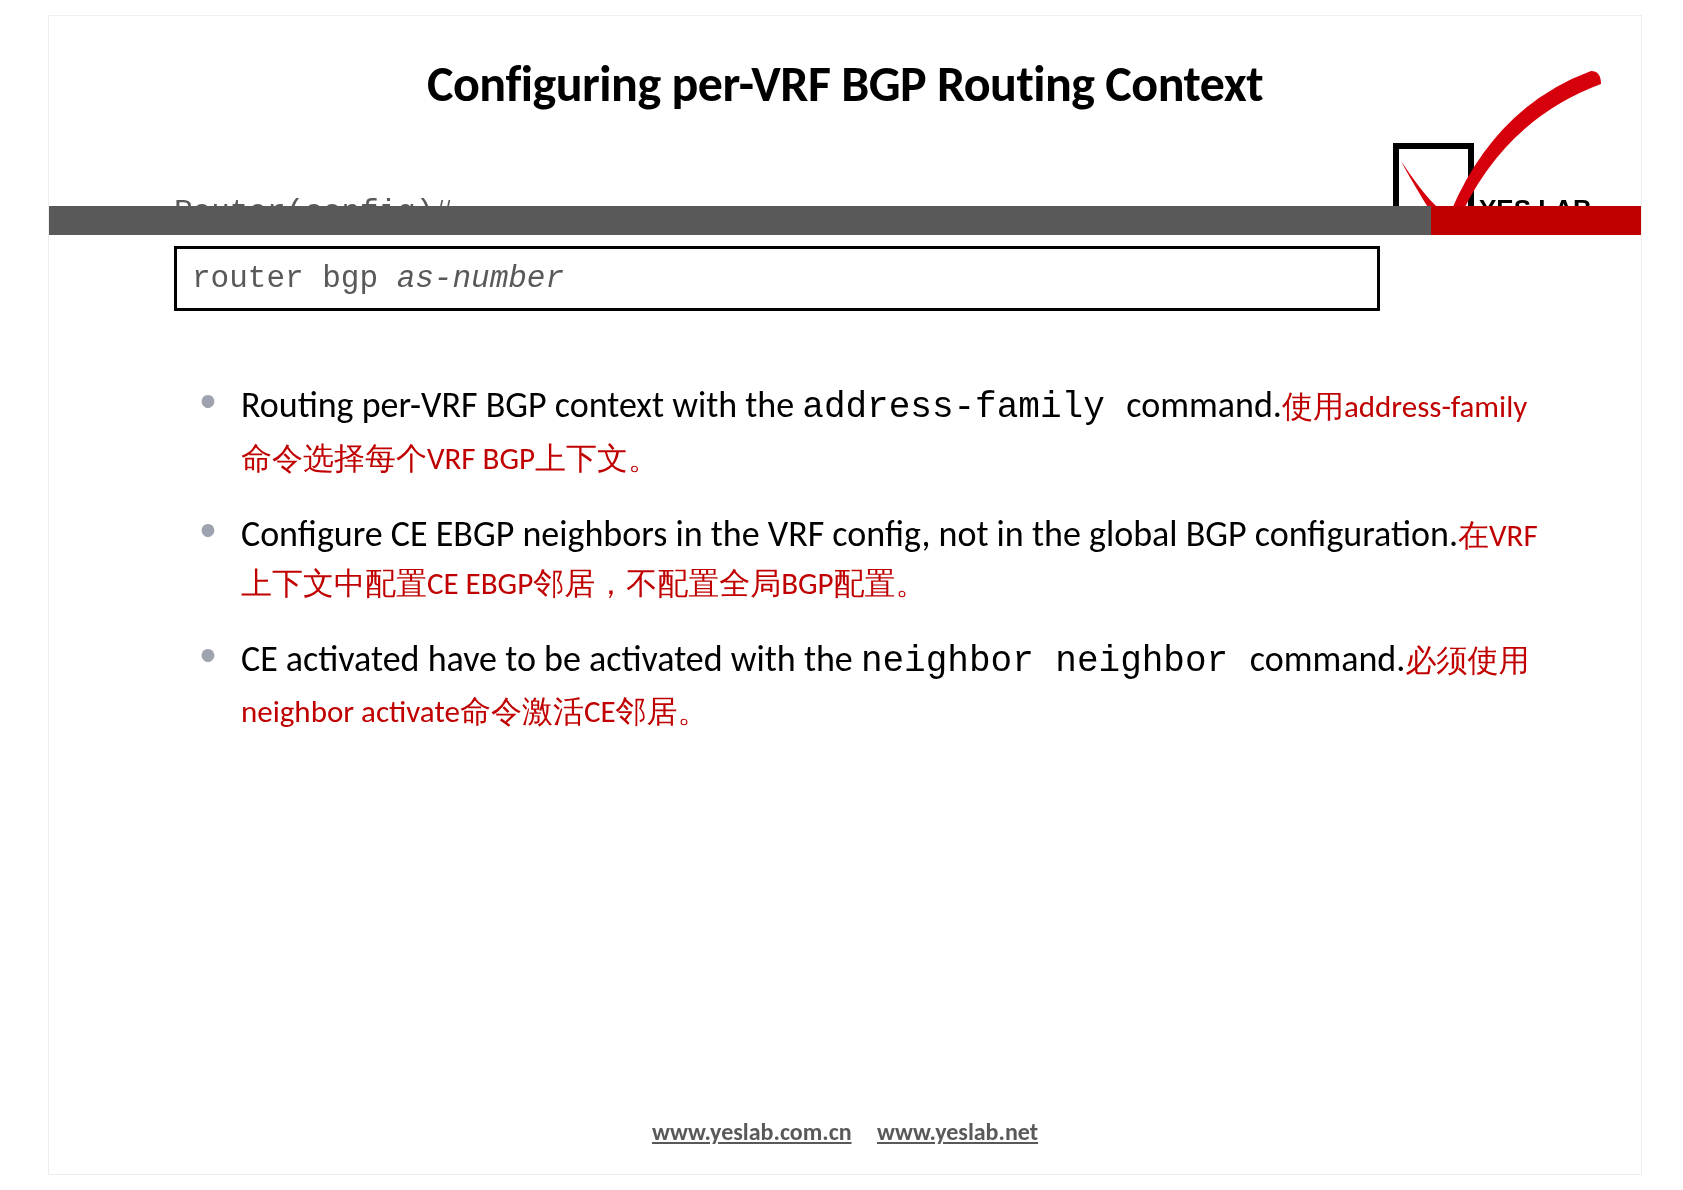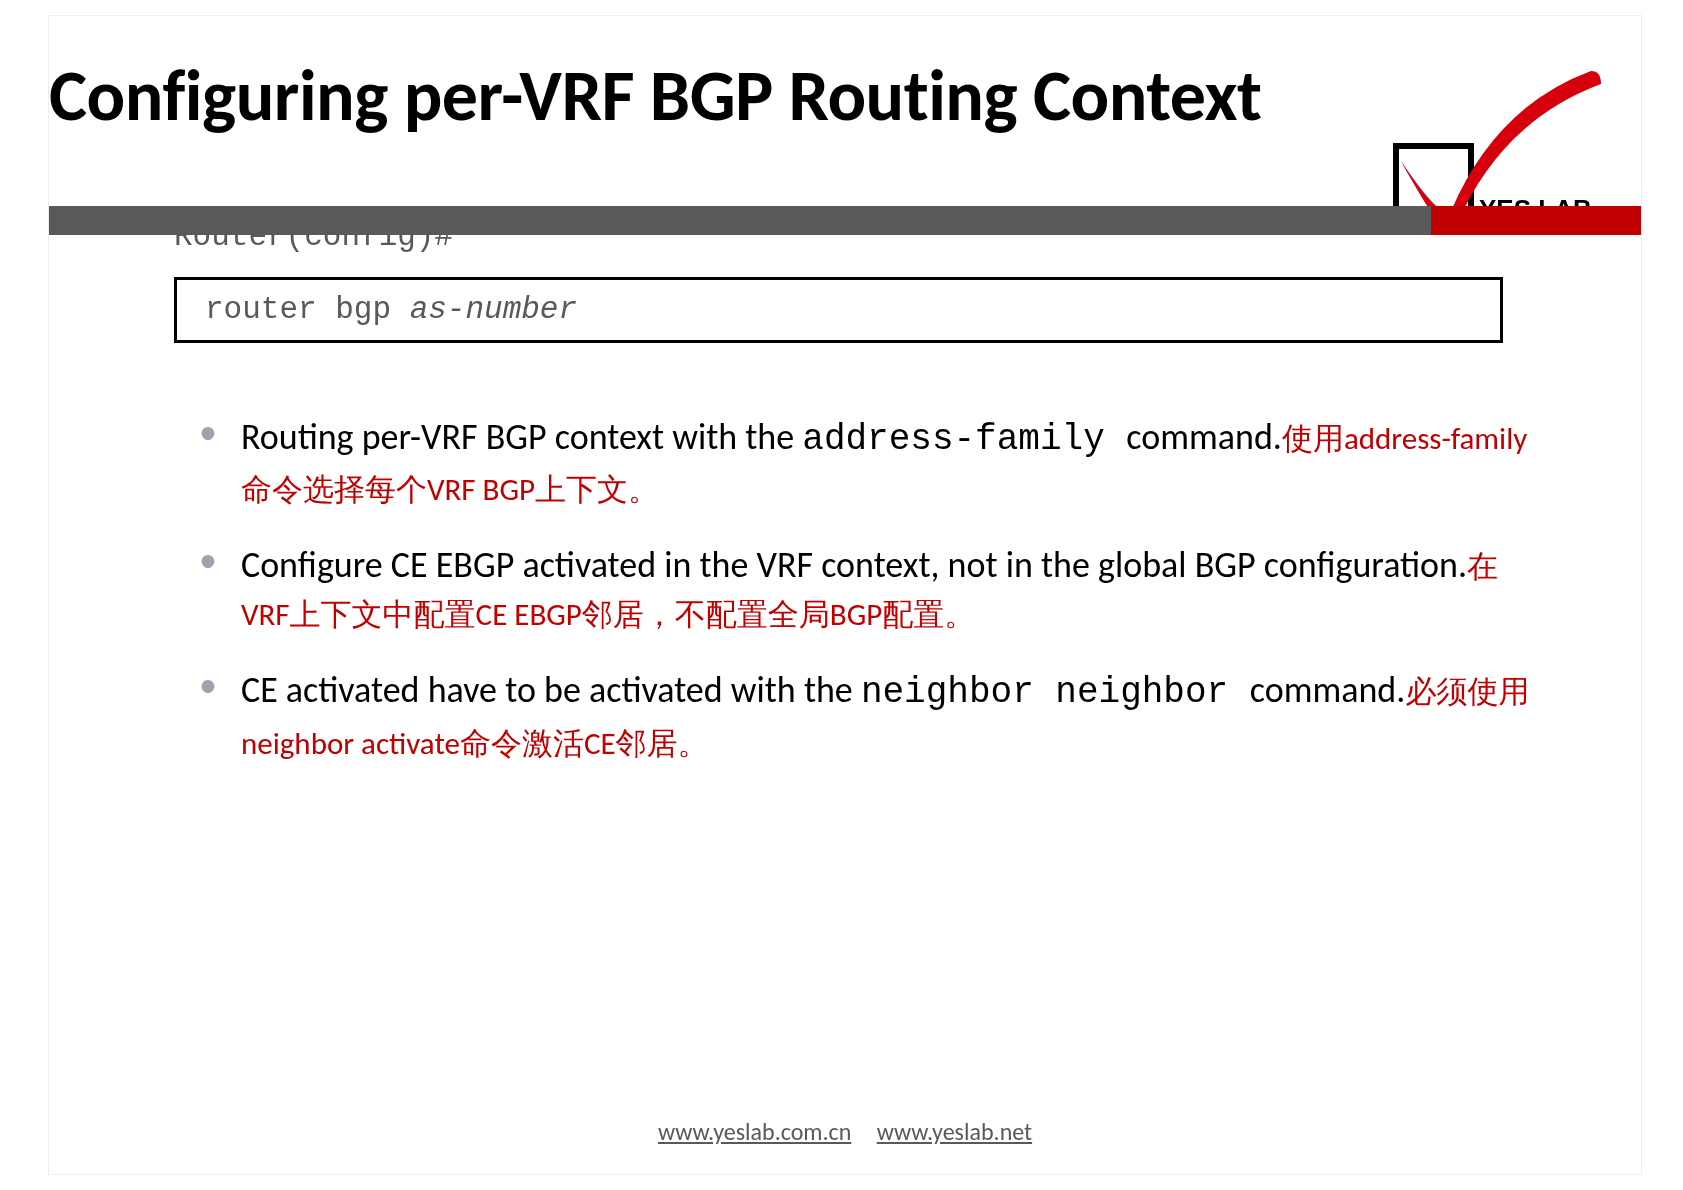--- a/index.html
+++ b/index.html
@@ -13,21 +13,22 @@
     .slide {
       position: absolute;
       left: 48px;
       top: 15px;
       width: 1594px;
       height: 1160px;
       background: #fff;
       border: 1px solid #eee;
     }
     .title {
-      font-size: 72px;
+      text-align: center;
+      font-size: 50px;
       color: #000;
       margin-top: 40px;
       line-height: 1.1;
       letter-spacing: -0.5px;
     }
     .logo {
       position: absolute;
       right: 20px;
       top: 50px;
       width: 300px;
@@ -52,24 +53,24 @@
     }
     .prompt {
       font-family: "Courier New", monospace;
       font-size: 31px;
       color: #595959;
       margin-left: 125px;
       margin-top: 84px;
     }
     .code-box {
       margin-left: 125px;
-      margin-top: 23px;
-      width: 1329px;
+      margin-top: 16px;
+      width: 1206px;
       border: 3px solid #000;
-      padding: 8px 28px;
+      padding: 8px 15px;
       font-family: "Courier New", monospace;
       font-size: 31px;
       color: #595959;
       line-height: 1.4;
     }
     .code-box .italic { font-style: italic; }
     .bullets {
       margin-top: 70px;
       margin-left: 150px;
       margin-right: 100px;
@@ -93,21 +94,21 @@
     .cn { color: #c00000; font-size: 31px; }
     .footer {
       position: absolute;
       bottom: 28px;
       left: 0;
       right: 0;
       text-align: center;
       font-size: 24px;
       color: #595959;
     }
-    .footer span { text-decoration: underline; margin: 0 10px; }
+    .footer span { text-decoration: underline; margin: 0 10px; font-weight: bold; }
   </style>
 </head>
 <body>
 
 <div class="slide">
 
   <h1 class="title">Configuring per-VRF BGP Routing Context</h1>
 
   <div class="logo">
     <svg viewBox="0 0 300 170" width="300" height="170">
@@ -128,21 +129,21 @@
   <div class="bullets">
     <div class="bullet">
       <div class="bullet-marker">•</div>
       <div class="bullet-content">
         <span>Routing per-VRF BGP context with the </span><span class="cmd">address-family </span><span>command.</span><span class="cn">使用address-family命令选择每个VRF BGP上下文。</span>
       </div>
     </div>
     <div class="bullet">
       <div class="bullet-marker">•</div>
       <div class="bullet-content">
-        <span>Configure CE EBGP activated in the VRF context, not in the global BGP configuration.</span><span class="cn">在VRF上下文中配置CE EBGP邻居，不配置全局BGP配置。</span>
+        <span>Configure CE EBGP neighbors in the VRF config, not in the global BGP configuration.</span><span class="cn">在VRF上下文中配置CE EBGP邻居，不配置全局BGP配置。</span>
       </div>
     </div>
     <div class="bullet">
       <div class="bullet-marker">•</div>
       <div class="bullet-content">
         <span>CE activated have to be activated with the </span><span class="cmd">neighbor neighbor </span><span>command.</span><span class="cn">必须使用neighbor activate命令激活CE邻居。</span>
       </div>
     </div>
   </div>
 

